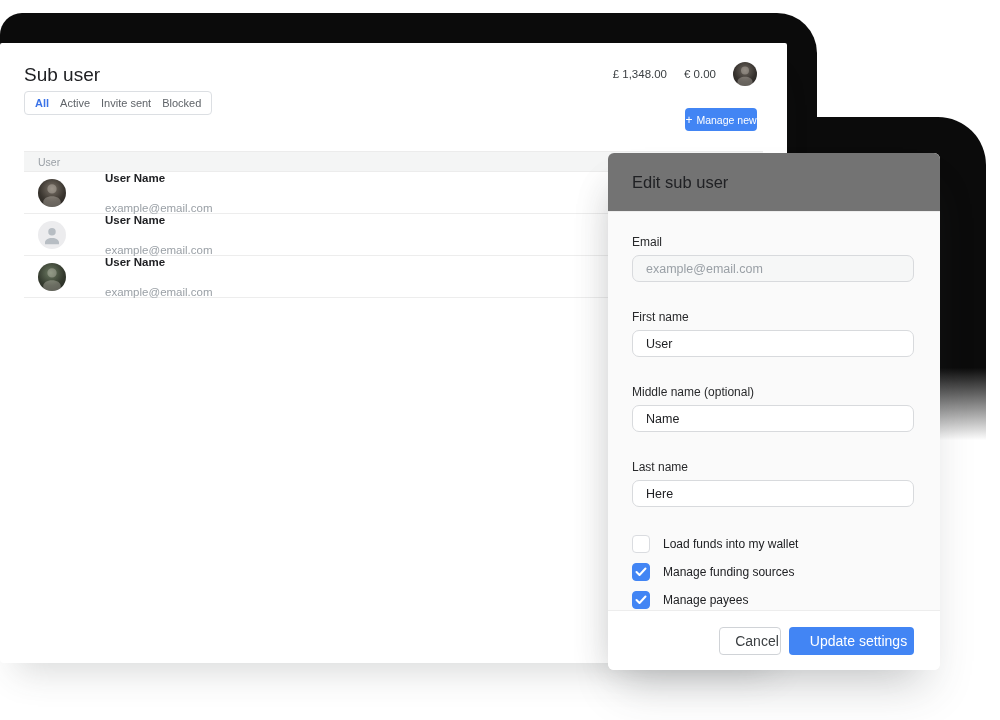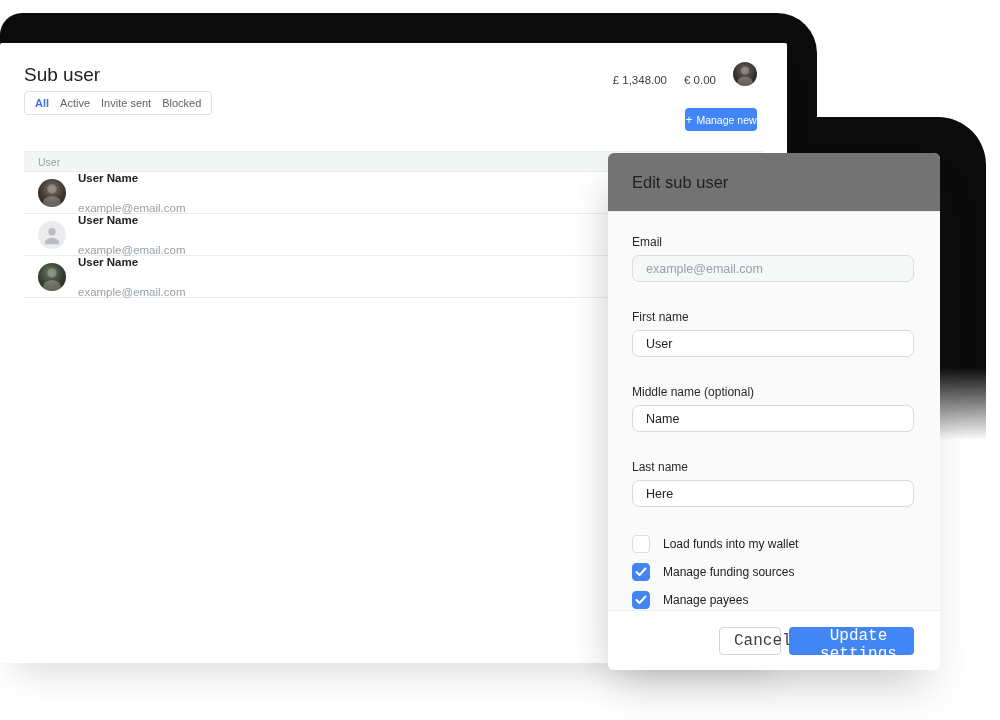--- a/index.html
+++ b/index.html
@@ -21,21 +21,21 @@
   }
 
   
   .main-card {
     position:absolute; z-index:2; left:0; top:43px; width:787px; height:620px;
     background:#fff; border-radius:2px 2px 4px 4px;
     box-shadow:0 24px 34px -16px rgba(60,64,67,0.20);
   }
   .page-title { position:absolute; left:24px; top:21px; font-size:19px; font-weight:500; color:#202124; }
 
-  .balances { position:absolute; top:19px; right:30px; display:flex; align-items:flex-end; gap:17px; }
+  .balances { position:absolute; top:19px; right:30px; display:flex; align-items:center; gap:17px; }
   .balance { font-size:11.5px; color:#3c4043; }
   .avatar { border-radius:50%; overflow:hidden; position:relative; flex:none; }
   .avatar svg { position:absolute; left:0; top:0; width:100%; height:100%; }
   .avatar-top { width:24px; height:24px; background:radial-gradient(circle at 50% 35%, #6e675f 0%, #35312d 55%, #1f1d1b 100%); }
 
   .tabs {
     position:absolute; left:24px; top:48px; height:24px;
     display:flex; align-items:center; gap:11px; padding:0 10px;
     border:1px solid #dcdfe3; border-radius:4px; background:#fff;
   }
@@ -56,21 +56,21 @@
     display:flex; align-items:center; padding-left:14px;
   }
   .thead span { font-size:10.5px; color:#9aa0a6; }
 
   .rows { position:absolute; left:24px; top:129px; width:739px; }
   .row { height:42px; display:flex; align-items:center; border-bottom:1px solid #ededed; padding-left:14px; gap:12px; cursor:pointer; }
   .row-avatar { width:28px; height:28px; }
   .row-avatar.photo-1 { background:radial-gradient(circle at 50% 35%, #7a7268 0%, #3a352f 55%, #211f1c 100%); }
   .row-avatar.placeholder { background:#ececee; }
   .row-avatar.photo-2 { background:radial-gradient(circle at 45% 35%, #6c7a62 0%, #343a2e 55%, #1d201a 100%); }
-  .row-text { display:flex; flex-direction:column; gap:18px; }
+  .row-text { display:flex; flex-direction:column; gap:18px;margin-left:27px; }
   .row-name { font-size:11.5px; font-weight:700; color:#202124; }
   .row-email { font-size:11.5px; color:#9aa0a6; }
 
   
   .modal {
     position:absolute; z-index:3; left:608px; top:153px; width:332px; height:517px;
     background:#fff; border-radius:6px;
     box-shadow:0 28px 42px -12px rgba(60,64,67,0.22), -20px 14px 34px -20px rgba(0,0,0,0.12);
     display:flex; flex-direction:column;
   }
@@ -94,21 +94,21 @@
   }
   .cb svg { opacity:0; }
   .cb.checked { background:#4285f4; border-color:#4285f4; }
   .cb.checked svg { opacity:1; }
   .check-label { font-size:12px; color:#202124; }
 
   .modal-footer {
     height:60px; flex:none; background:#fff; border-top:1px solid #ededed; border-radius:0 0 6px 6px;
     display:flex; align-items:center; justify-content:flex-end; gap:8px; padding-right:26px;
   }
-  .btn { height:28px; border-radius:4px; font-family:Liberation Mono, monospace; font-size:16px; cursor:pointer;padding-left:14px; }
+  .btn { height:28px; border-radius:4px; font-family:Liberation Sans, sans-serif; font-size:14px; cursor:pointer;padding-left:14px; }
   .btn-cancel { width:62px; background:#fff; border:1px solid #d0d3d7; color:#3c4043; }
   .btn-primary { width:125px; background:#4285f4; border:none; color:#fff; }
 
   .sil-dark { fill:rgba(235,230,220,0.30); }
   .sil-gray { fill:#b7bdc3; }
 </style>
 </head>
 <body>
 
 <div class="stage">

